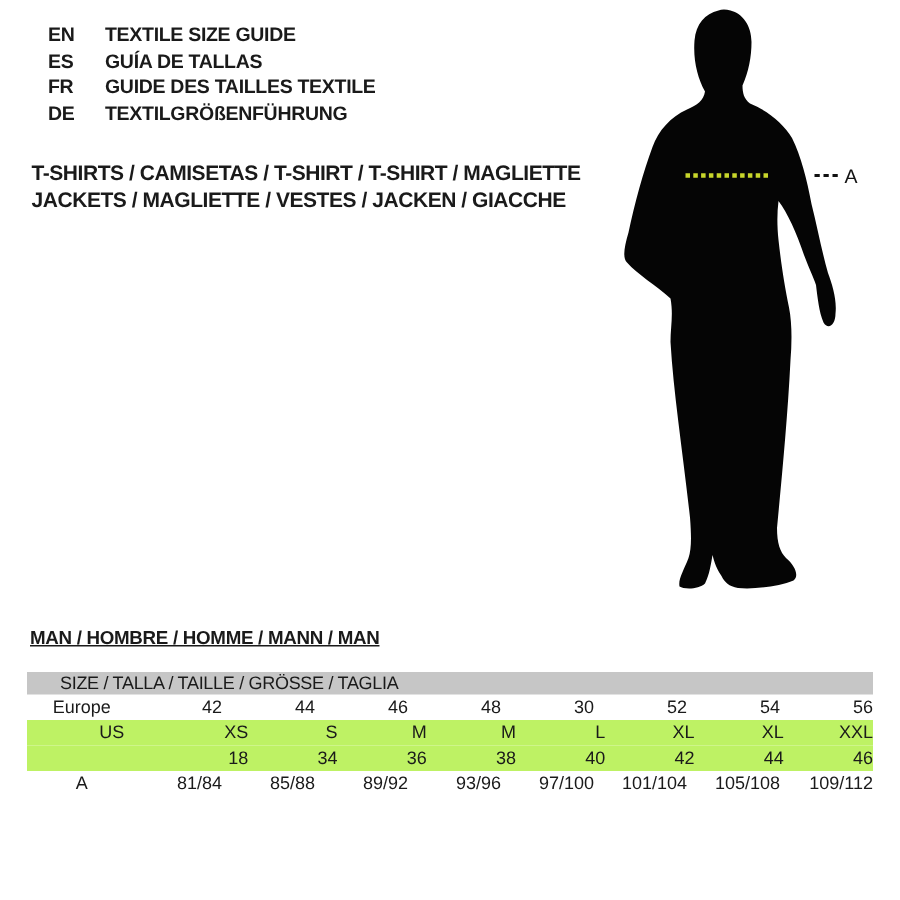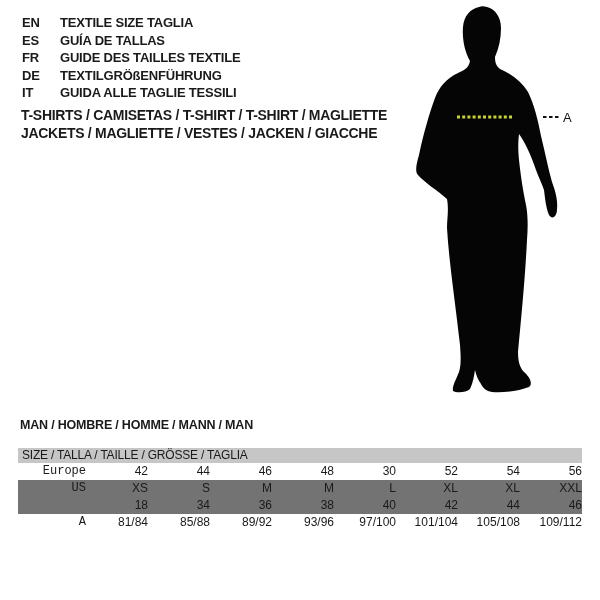--- a/index.html
+++ b/index.html
@@ -1,65 +1,61 @@
 <!DOCTYPE html>
 <html><head>
 <meta charset="utf-8">
 <style>
   html,body{margin:0;padding:0;background:#fff;}
   .page{
     position:relative;width:600px;height:600px;background:#ffffff;overflow:hidden;
     font-family:"Liberation Sans",sans-serif;color:#1a1a1a;
   }
   
-  .lang-list{position:absolute;left:22px;top:14px;}
+  .lang-list{position:absolute;left:32px;top:14px;}
   .lang-row{display:flex;font-weight:700;font-size:13px;line-height:17.5px;letter-spacing:-0.2px;}
   .lang-code{width:38px;flex:0 0 38px;}
   
   .categories{position:absolute;left:21px;top:107px;}
   .category-line{font-weight:700;font-size:14px;line-height:17.5px;letter-spacing:-0.3px;}
   
   .figure{position:absolute;left:400px;top:0;width:200px;height:400px;}
   
-  .man-heading{position:absolute;left:20px;top:418px;font-weight:700;font-size:12.5px;letter-spacing:-0.2px;}
+  .man-heading{position:absolute;left:20px;top:418px;font-weight:700;font-size:12.5px;letter-spacing:-0.2px;text-decoration:underline;}
   
   .tbl{position:absolute;left:18px;top:448px;width:564px;font-size:12px;}
-  .tbl-header{background:#c6c6c6;height:15px;line-height:15px;padding-left:4px;letter-spacing:-0.2px;}
+  .tbl-header{background:#c6c6c6;height:15px;line-height:15px;padding-left:22px;letter-spacing:-0.2px;}
   .tbl-row{display:grid;grid-template-columns:68px repeat(8,1fr);height:17px;line-height:17px;}
-  .tbl-row.shaded{background:#737373;}
-  .tbl-label{text-align:right;padding-left:5px;font-family:Liberation Mono, monospace;}
+  .tbl-row.shaded{background:#bef264;padding-left:20px;}
+  .tbl-label{text-align:center;padding-left:5px;}
   .tbl-cell{text-align:right;}
   
   .footnote{position:absolute;left:19px;top:548px;font-weight:700;font-size:12.5px;letter-spacing:-0.2px;}
 </style>
 </head>
 <body>
 
 <div class="page">
 
   <div class="lang-list">
     <div class="lang-row">
       <span class="lang-code">EN</span>
-      <span class="lang-label">TEXTILE SIZE TAGLIA</span>
+      <span class="lang-label">TEXTILE SIZE GUIDE</span>
     </div>
     <div class="lang-row">
       <span class="lang-code">ES</span>
       <span class="lang-label">GUÍA DE TALLAS</span>
     </div>
     <div class="lang-row">
       <span class="lang-code">FR</span>
       <span class="lang-label">GUIDE DES TAILLES TEXTILE</span>
     </div>
     <div class="lang-row">
       <span class="lang-code">DE</span>
       <span class="lang-label">TEXTILGRÖßENFÜHRUNG</span>
-    </div>
-    <div class="lang-row">
-      <span class="lang-code">IT</span>
-      <span class="lang-label">GUIDA ALLE TAGLIE TESSILI</span>
     </div>
   </div>
 
   <div class="categories">
     <div class="category-line">T-SHIRTS / CAMISETAS / T-SHIRT / T-SHIRT / MAGLIETTE</div>
     <div class="category-line">JACKETS / MAGLIETTE / VESTES / JACKEN / GIACCHE</div>
   </div>
 
   <div class="figure">
     <svg width="200" height="400" viewBox="400 0 200 400" xmlns="http://www.w3.org/2000/svg">

